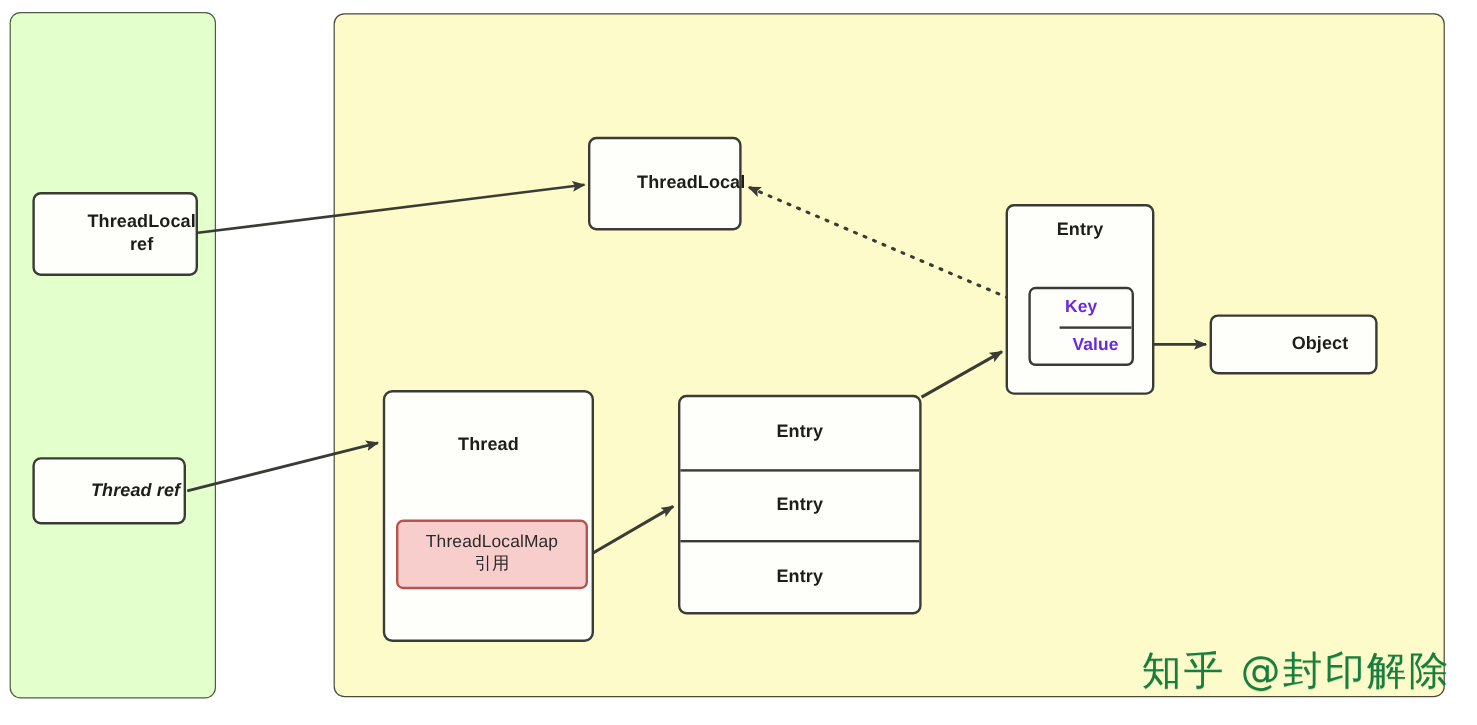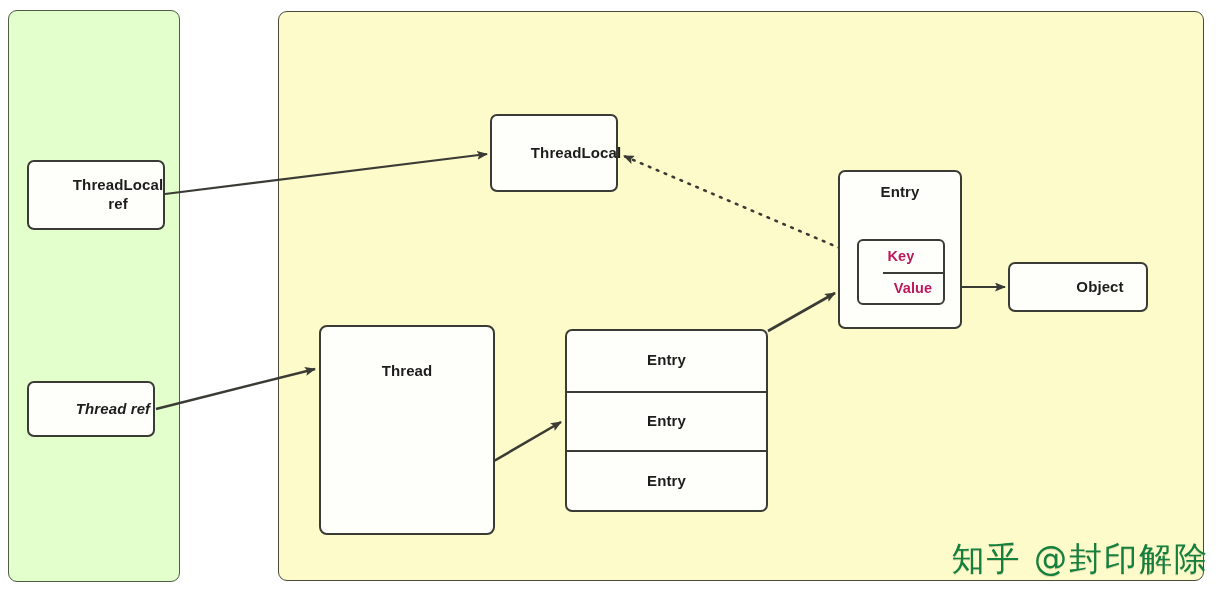--- a/index.html
+++ b/index.html
@@ -161,21 +161,21 @@
     background: #fefefa;
     overflow: hidden;
   }
   .kv-cell {
     height: 50%;
     display: flex;
     align-items: center;
     justify-content: center;
     font-weight: bold;
     font-size: 14.5px;
-    color: #be185d;
+    color: #6d28d9;
     box-sizing: border-box;
   }
   .kv-cell + .kv-cell {
     border-top: 2px solid #3b3b36;
     margin-left: 24px;
   }
   #object-node {
     left: 1008px;
     top: 262px;
     width: 140px;
@@ -254,20 +254,26 @@
   <div class="node" id="thread-ref-node">
     <span>Thread ref</span>
   </div>
 
   <div class="node" id="threadlocal-node">
     <span>ThreadLocal</span>
   </div>
 
   <div class="node" id="thread-node">
     <div id="thread-node-title">Thread</div>
+    <div id="threadlocalmap-ref-node">
+      <div>
+        <span>ThreadLocalMap</span><br>
+        <span>引用</span>
+      </div>
+    </div>
   </div>
 
   <div class="node" id="entry-table-node">
     <div class="entry-row">
       <span>Entry</span>
     </div>
     <div class="entry-row">
       <span>Entry</span>
     </div>
     <div class="entry-row">

